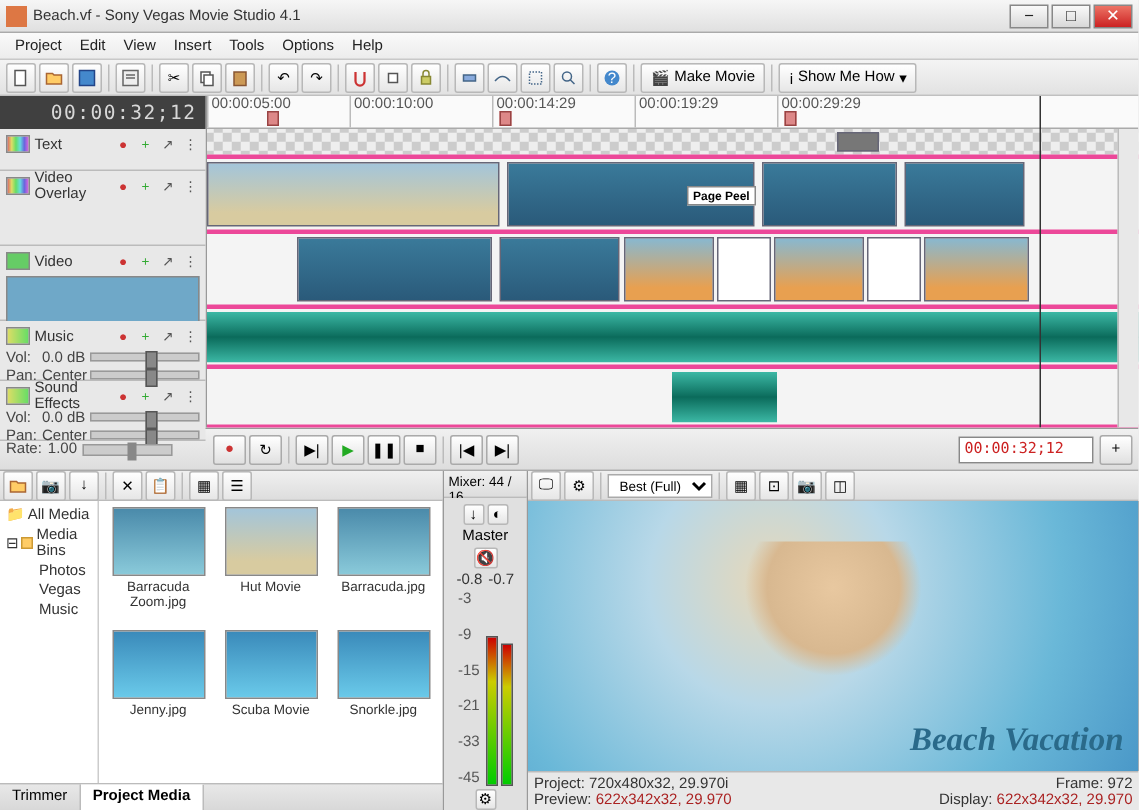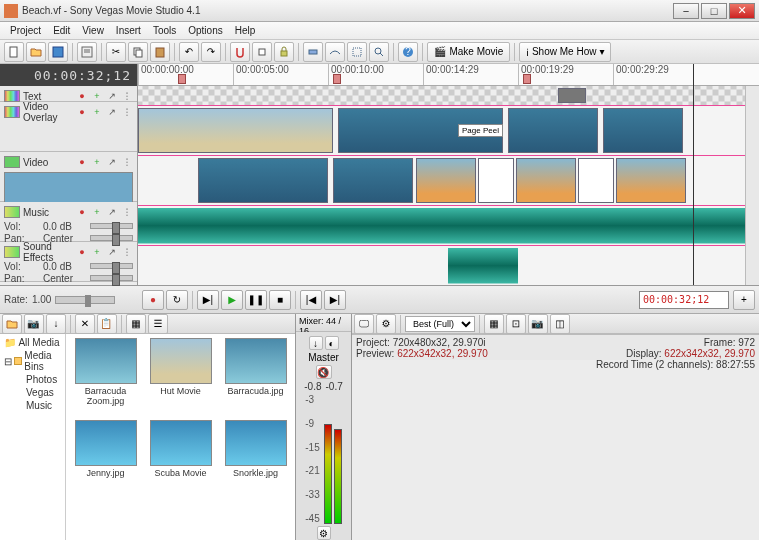--- a/index.html
+++ b/index.html
@@ -25,32 +25,32 @@
 
 
 .timeline-area { display: flex; height: 222px; border-bottom: 1px solid #999; }
 .track-headers { width: 138px; background: #ececec; border-right: 1px solid #999; }
 .timecode-box { height: 22px; background: #404040; color: #d8d8d8; font-family: "Consolas", monospace; font-size: 13px; display: flex; align-items: center; justify-content: flex-end; padding: 0 6px; letter-spacing: 1px; }
 .track-header { border-bottom: 1px solid #bbb; background: #e8e8e8; padding: 2px 4px; }
 .track-header .th-top { display: flex; align-items: center; gap: 3px; height: 16px; }
 .track-colorblock { width: 16px; height: 12px; border: 1px solid #888; }
 .track-name { flex: 1; font-size: 10px; color: #333; }
 .mini-icon { width: 12px; height: 12px; display: inline-flex; align-items: center; justify-content: center; font-size: 9px; color: #555; }
-.track-sub { display: flex; align-items: center; height: 12px; gap: 15px; font-size: 9px; color: #444; }
+.track-sub { display: flex; align-items: center; height: 12px; gap: 0; font-size: 9px; color: #444; }
 .track-sub .lbl { width: 24px; }
 .track-sub .val { width: 32px; }
 .slider-mini { flex: 1; height: 6px; background: #ccc; position: relative; border: 1px solid #999; }
 .slider-mini::after { content: ""; position: absolute; left: 50%; top: -2px; width: 6px; height: 10px; background: #888; border: 1px solid #555; }
 .th-video-preview { height: 36px; background: #6fa8c8; margin-top: 2px; border: 1px solid #888; }
 
 .timeline-tracks { flex: 1; overflow: hidden; position: relative; background: #f4f4f4; }
 .ruler { height: 22px; background: #fafafa; border-bottom: 1px solid #aaa; position: relative; font-size: 9px; color: #555; display: flex; }
 .ruler .tick { width: 95px; border-left: 1px solid #bbb; padding-left: 2px; }
 .ruler .marker { position: absolute; top: 10px; width: 8px; height: 10px; background: #d88; border: 1px solid #944; }
-.track-row { border-bottom: 1px solid #ec4899; position: relative; display: flex; overflow: hidden; }
+.track-row { border-bottom: 3px solid #ec4899; position: relative; display: flex; overflow: hidden; font-weight: bold; }
 .track-row.text { height: 20px; }
 .track-row.overlay { height: 50px; }
 .track-row.video { height: 50px; }
 .track-row.audio { height: 40px; }
 .clip { position: absolute; top: 2px; bottom: 2px; border: 1px solid #667; background: #9ab; overflow: hidden; }
 .clip.beach { background: linear-gradient(180deg, #a3c5da 0%, #d8cba0 80%); }
 .clip.water { background: linear-gradient(180deg, #3a7a9a 0%, #2a5a7a 100%); }
 .clip.sun { background: linear-gradient(180deg, #88b8d0 0%, #e8a050 80%); }
 .checker { background: repeating-conic-gradient(#ccc 0 25%, #eee 0 50%) 50% / 12px 12px; }
 .wave { background: #0a8a7a; position: absolute; top: 2px; bottom: 2px; left: 0; right: 0; }
@@ -230,21 +230,21 @@
       <span>ℹ</span>
       <span>Show Me How</span>
       <span>▾</span>
     </div>
 </div>
 
 <div class="timeline-area">
   <div class="track-headers">
     <div class="timecode-box">00:00:32;12</div>
 
-    <div class="track-header" style="height:16px">
+    <div class="track-header" style="height:28px">
       <div class="th-top">
         <div class="track-colorblock" style="background:linear-gradient(90deg,#d66,#dd6,#6d6,#6dd,#66d,#d6d)"></div>
         <div class="track-name">Text</div>
         <span class="mini-icon" style="color:#c33">●</span>
         <span class="mini-icon" style="color:#3a3">+</span>
         <span class="mini-icon">↗</span>
         <span class="mini-icon">⋮</span>
       </div>
     </div>
 
@@ -309,21 +309,20 @@
       <div class="track-sub">
           <span class="lbl">Pan:</span>
           <span class="val">Center</span>
           <div class="slider-mini"></div>
         </div>
     </div>
   </div>
 
   <div class="timeline-tracks">
     <div class="ruler">
-      <div class="tick">00:00:00:00</div>
       <div class="tick">00:00:05:00</div>
       <div class="tick">00:00:10:00</div>
       <div class="tick">00:00:14:29</div>
       <div class="tick">00:00:19:29</div>
       <div class="tick">00:00:29:29</div>
       <div class="marker" style="left:40px"></div>
       <div class="marker" style="left:195px"></div>
       <div class="marker" style="left:385px"></div>
     </div>
     <div class="track-row text checker">
@@ -445,20 +444,24 @@
         <div class="media-item">
             <div class="media-thumb water"></div>
             <div class="media-label">Scuba Movie</div>
           </div>
         <div class="media-item">
             <div class="media-thumb water"></div>
             <div class="media-label">Snorkle.jpg</div>
           </div>
       </div>
     </div>
+    <div class="media-tabs">
+      <div class="media-tab">Trimmer</div>
+      <div class="media-tab active">Project Media</div>
+    </div>
   </div>
 
   <div class="mixer-panel">
     <div class="mixer-header">Mixer: 44 / 16</div>
     <div class="mixer-body">
       <div style="display:flex;gap:2px">
           <div class="tbtn" style="width:14px;height:14px">↓</div>
           <div class="tbtn" style="width:14px;height:14px">◐</div>
         </div>
       <div style="font-size:10px">Master</div>
@@ -488,20 +491,26 @@
       <div class="tbtn">🖵</div>
       <div class="tbtn">⚙</div>
       <div class="sep"></div>
       <select class="quality-sel"><option>Best (Full)</option></select>
       <div class="sep"></div>
       <div class="tbtn">▦</div>
       <div class="tbtn">⊡</div>
       <div class="tbtn">📷</div>
       <div class="tbtn">◫</div>
     </div>
+    <div class="preview-video">
+      <div class="preview-img">
+        <div class="preview-woman"></div>
+        <div class="preview-title-text">Beach Vacation</div>
+      </div>
+    </div>
     <div class="preview-status">
       <div>
         <div><span>Project:</span> <span>720x480x32, 29.970i</span></div>
         <div><span>Preview:</span> <span class="red">622x342x32, 29.970</span></div>
       </div>
       <div class="right">
         <div><span>Frame:</span> <span>972</span></div>
         <div><span>Display:</span> <span class="red">622x342x32, 29.970</span></div>
         <div>Record Time (2 channels): 88:27:55</div>
       </div>

